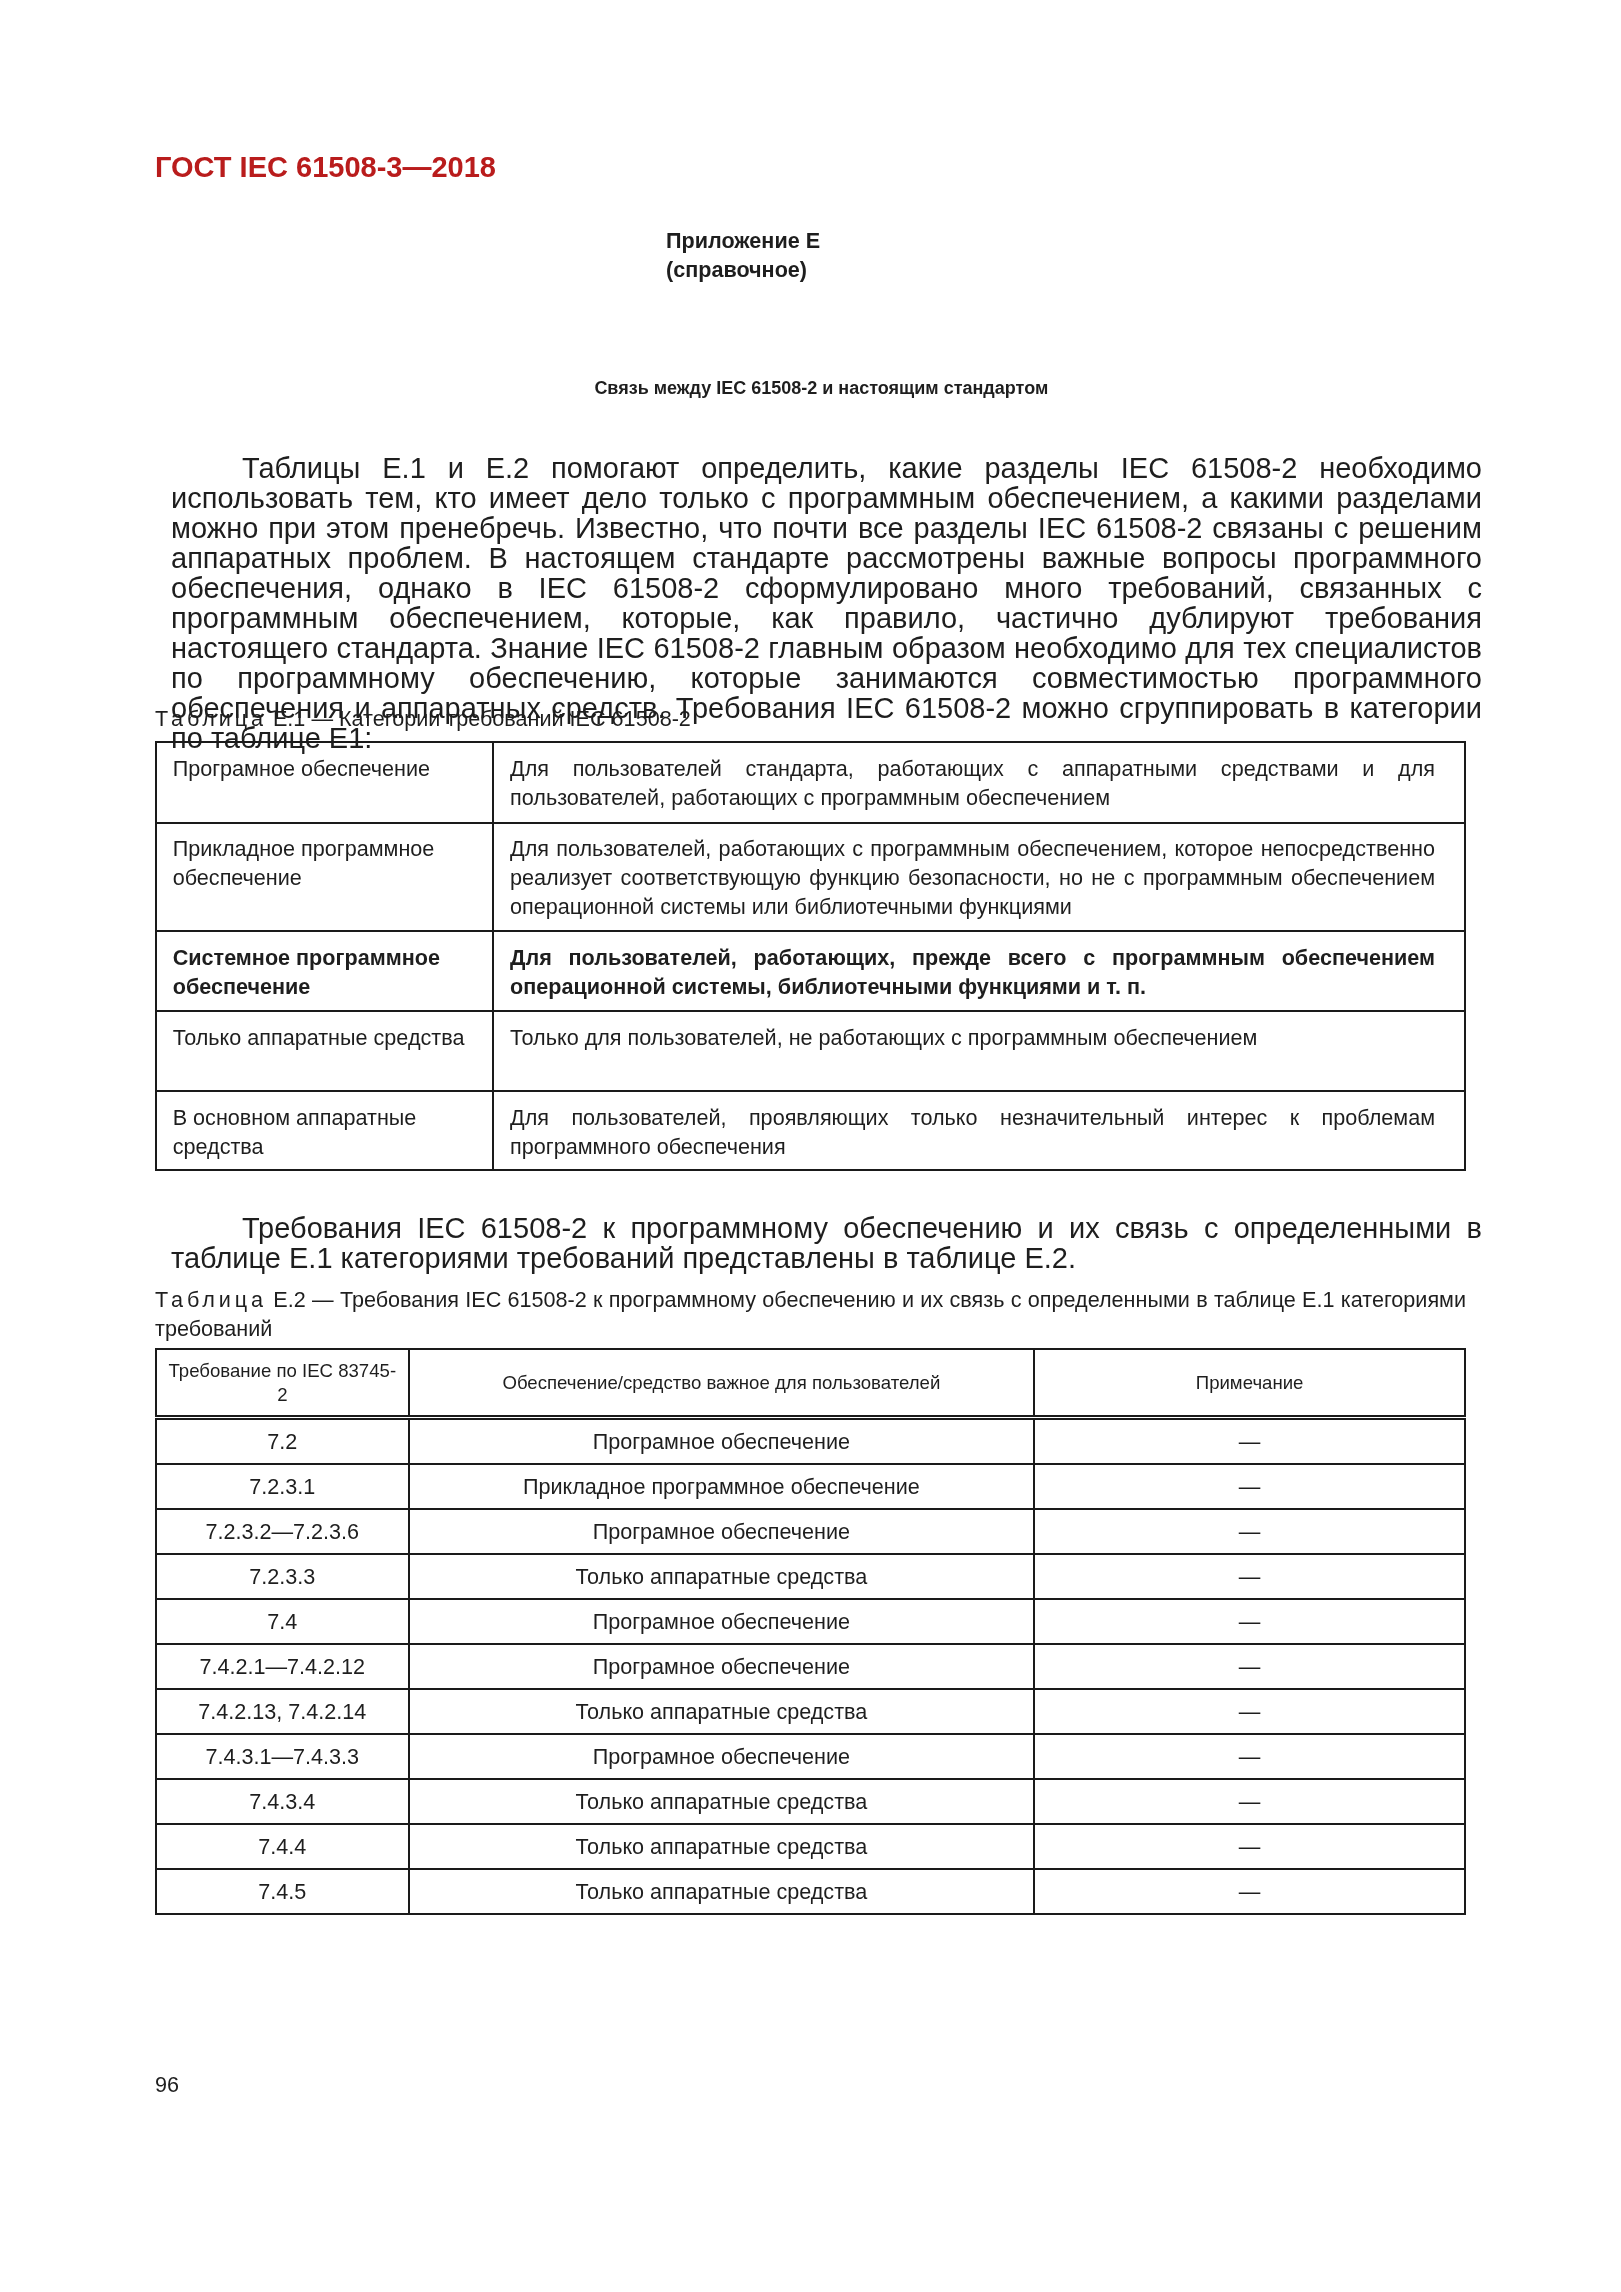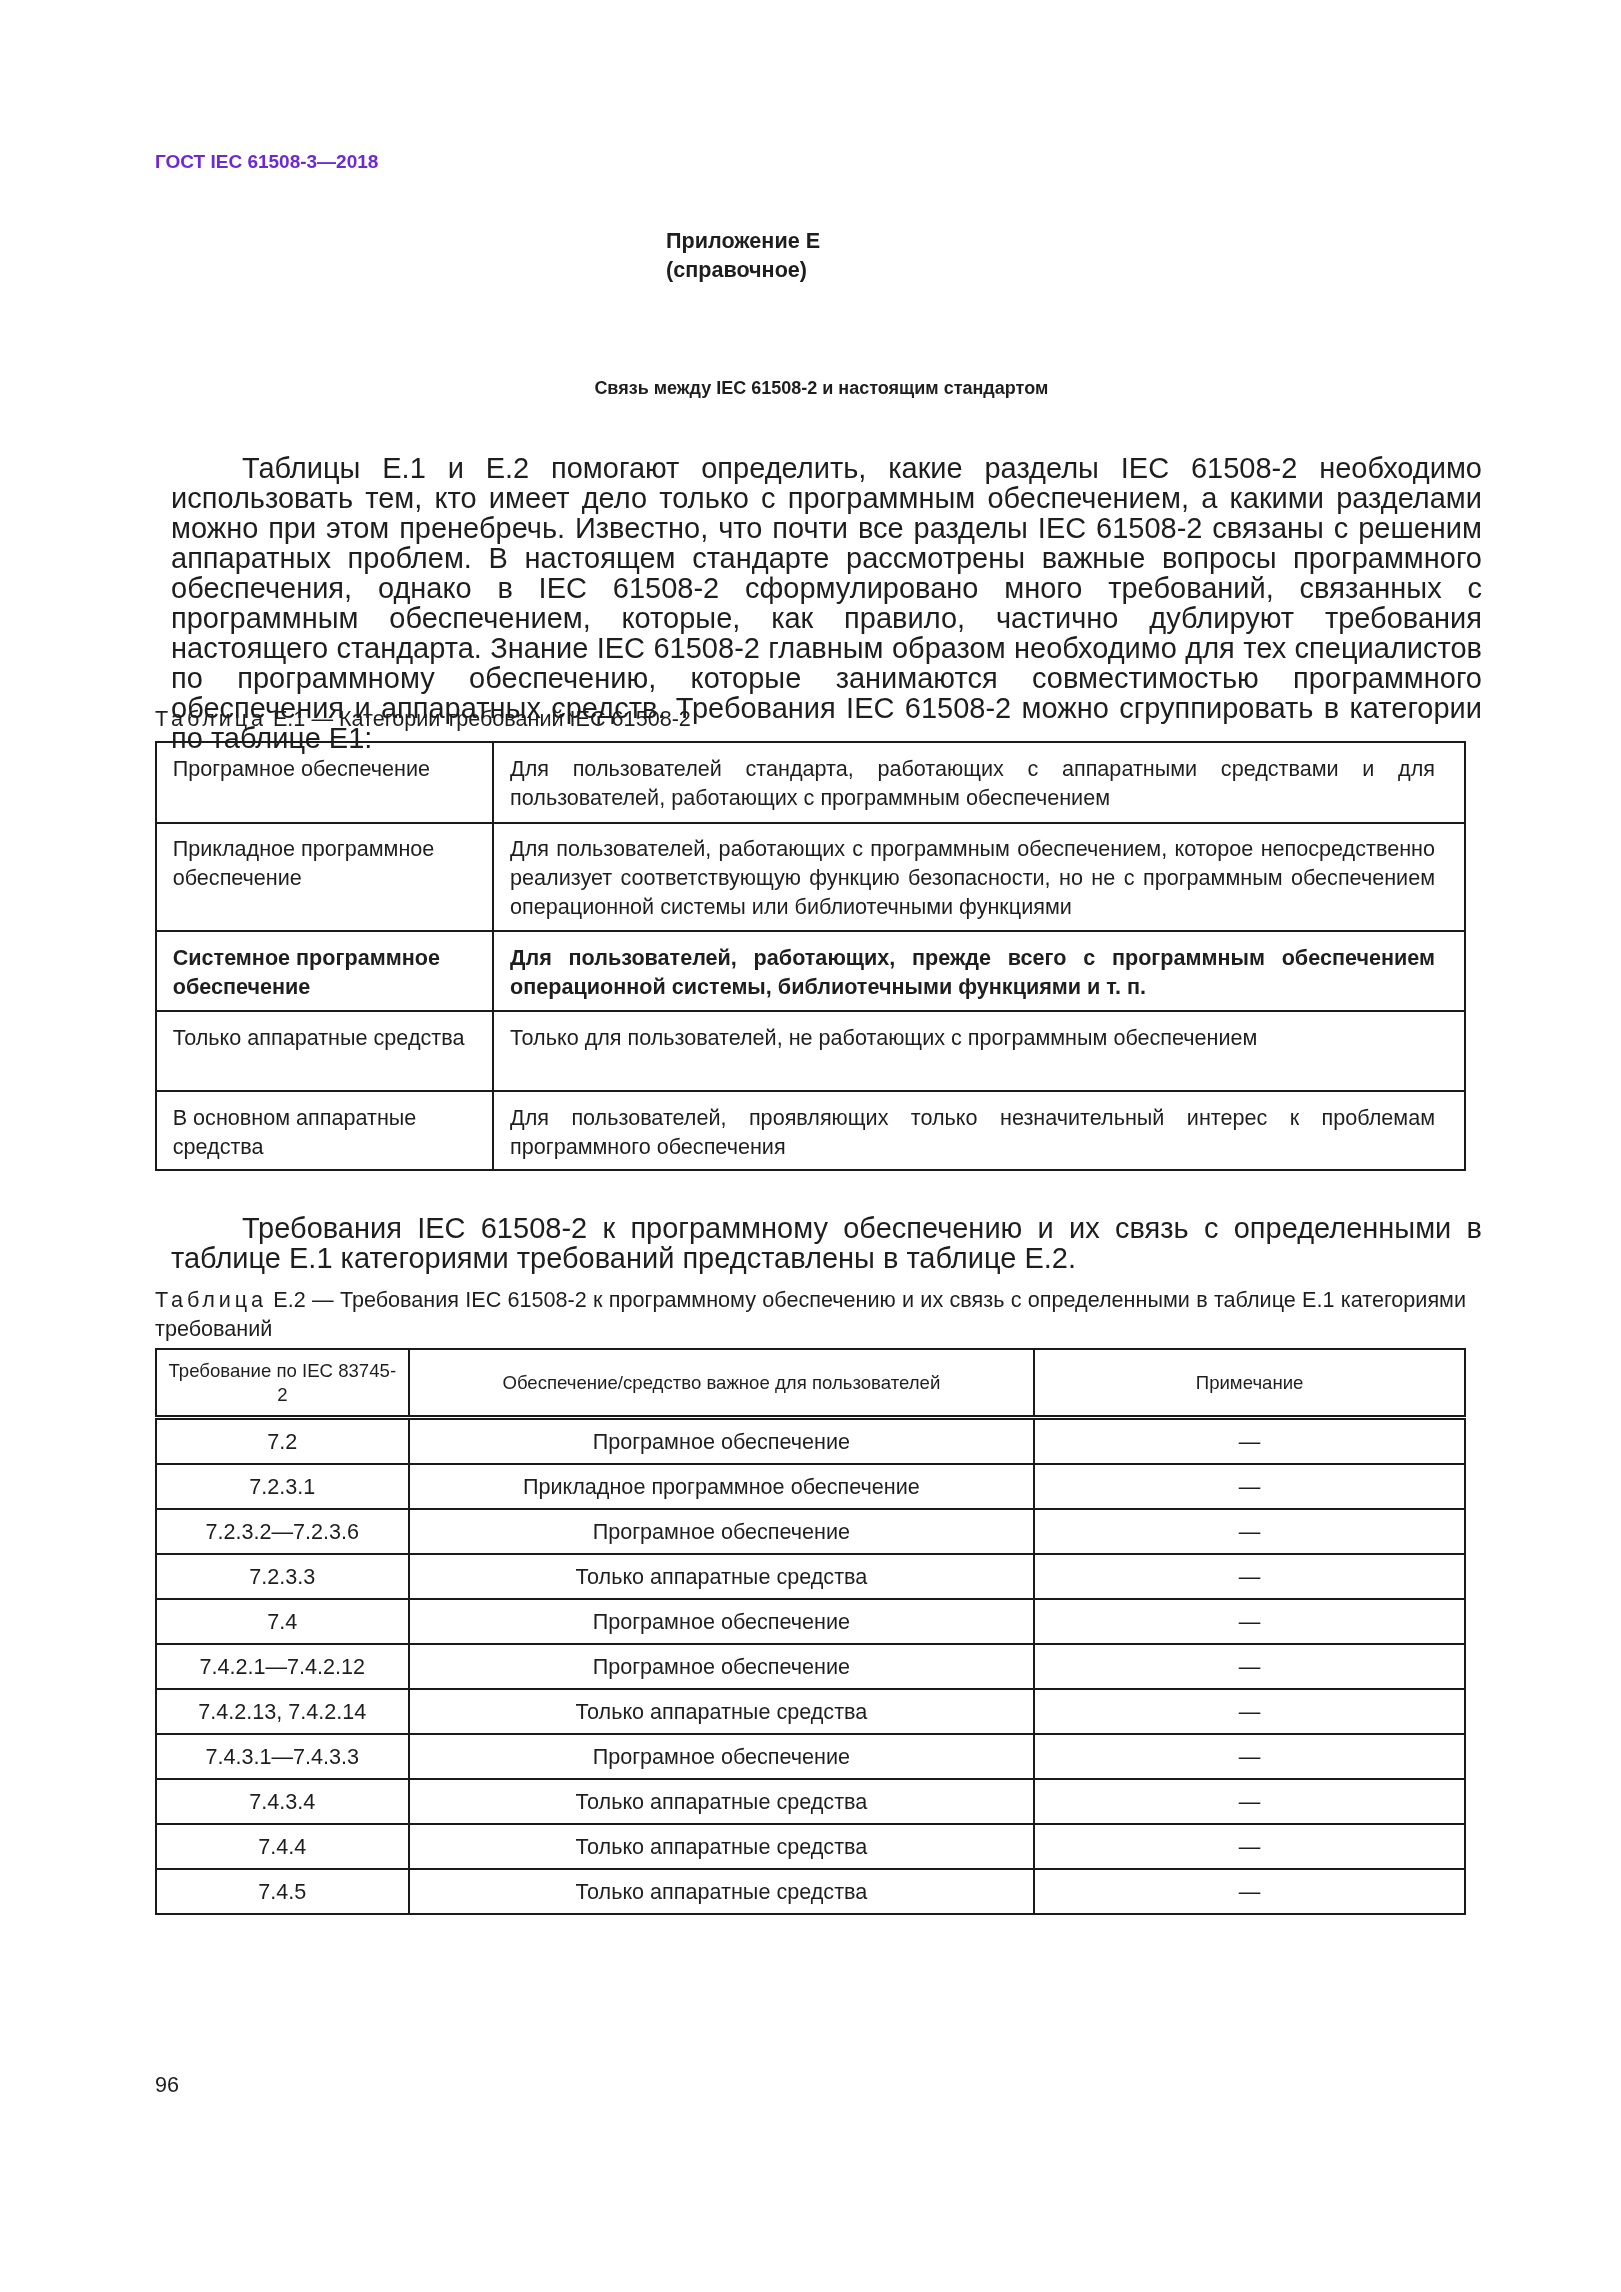--- a/index.html
+++ b/index.html
@@ -1,21 +1,21 @@
 <!DOCTYPE html>
 <html><head>
 <meta charset="utf-8">
 <style>
   html, body { margin: 0; padding: 0; background: #ffffff; }
   body {
     width: 1621px; height: 2293px; position: relative; overflow: hidden;
     font-family: "Liberation Sans", sans-serif; color: #1e1e1e;
   }
   .abs { position: absolute; }
-  .doc-id { left: 155px; top: 151px; font-size: 19px; font-weight: bold; color: #6d28d9; }
+  .doc-id { left: 155px; top: 151px; font-size: 29px; font-weight: bold; color: #b91c1c; }
   .annex { left: 0; width: 1621px; top: 226px; text-align: center; font-size: 21.6px; font-weight: bold; line-height: 29px; padding-left: 39px; box-sizing: border-box; }
   .annex div { padding-left: 627px; text-align: left; }
   .section-title { left: 0; width: 1621px; top: 378px; text-align: center; font-size: 18px; font-weight: bold; padding-left: 21.6px; box-sizing: border-box; }
   .para {
     left: 155px; width: 1311px; font-size: 29px; line-height: 30px; text-align: justify;
     text-indent: 71px; margin: 16px;
   }
   .para1 { top: 437px; }
   .para2 { top: 1197px; }
   .caption { left: 155px; width: 1311px; font-size: 21.6px; line-height: 29px; margin: 0; text-align: justify; }

